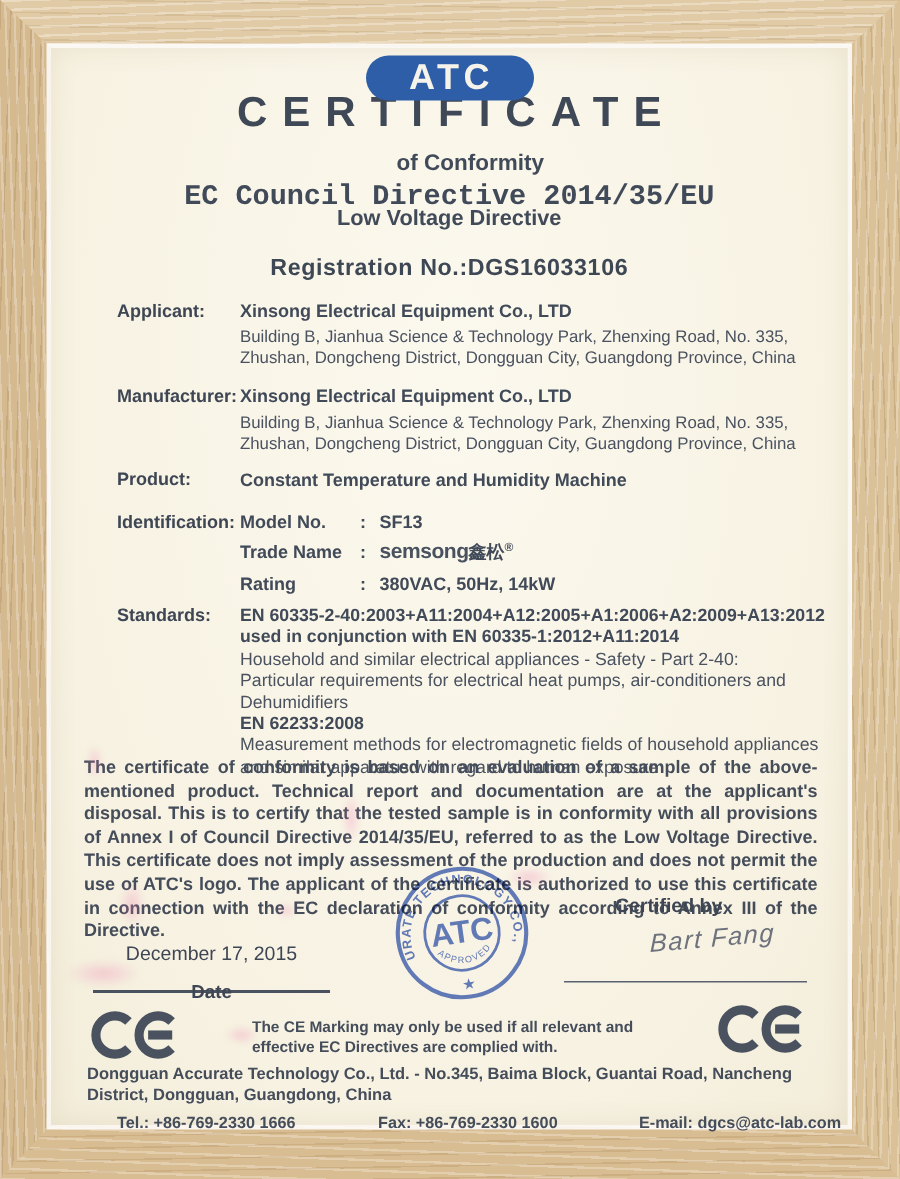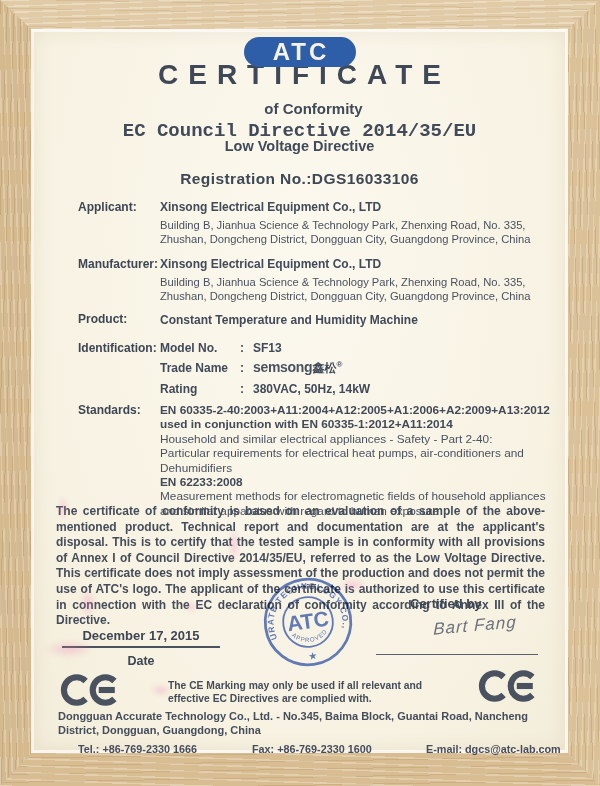--- a/index.html
+++ b/index.html
@@ -90,21 +90,21 @@
   }
   
   .certified-by{top:564px;left:376px;width:130px;text-align:left;font-size:13px;font-weight:bold;color:#3e4654;}
   .signature{
     top:584px;left:376px;width:130px;text-align:center;
     font-size:17px;font-style:italic;color:#4b5364;opacity:.8;
     transform:rotate(-5deg) skewX(-6deg);letter-spacing:1px;
   }
   .sig-line{top:622px;left:342px;width:162px;border-top:1.5px solid #5a6170;}
   .date-block{top:596px;left:28px;width:158px;text-align:center;
-    font-size:13px;font-weight:bold;color:#3e4654;border-bottom:2px solid #4a5260;padding-bottom:3px;}
+    font-size:13px;font-weight:normal;color:#3e4654;border-bottom:2px solid #4a5260;padding-bottom:17px;}
   .date-label{top:622px;left:28px;width:158px;text-align:center;font-size:12.5px;font-weight:bold;color:#3e4654;}
   
   .stamp{top:544px;left:228px;width:92px;height:92px;mix-blend-mode:multiply;opacity:.9;transform:rotate(-8deg);}
   
   .ce-left{top:636px;left:26px;width:62px;height:44px;}
   .ce-right{top:632px;left:444px;width:62px;height:44px;}
   .ce-note{top:648px;left:134px;width:262px;text-align:left;
     font-size:10.3px;font-weight:bold;line-height:12.6px;color:#454d5a;}
   .issuer{top:678px;left:24px;width:492px;font-size:11px;font-weight:bold;line-height:13.6px;color:#454d5a;}
   .contact-tel{top:711px;left:44px;font-size:10.8px;font-weight:bold;color:#454d5a;}

